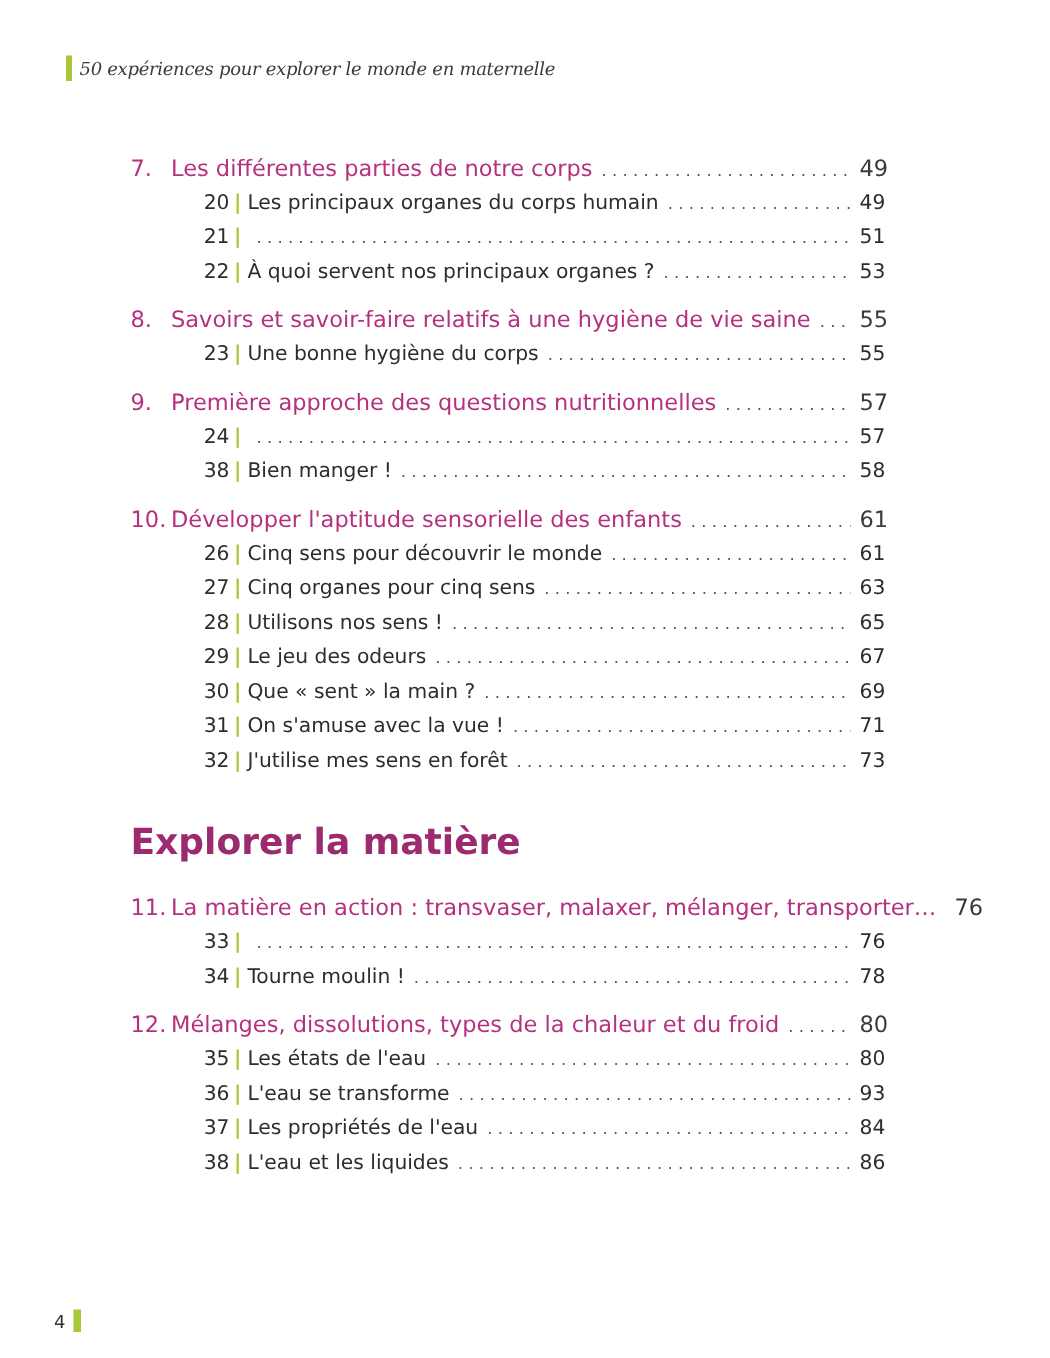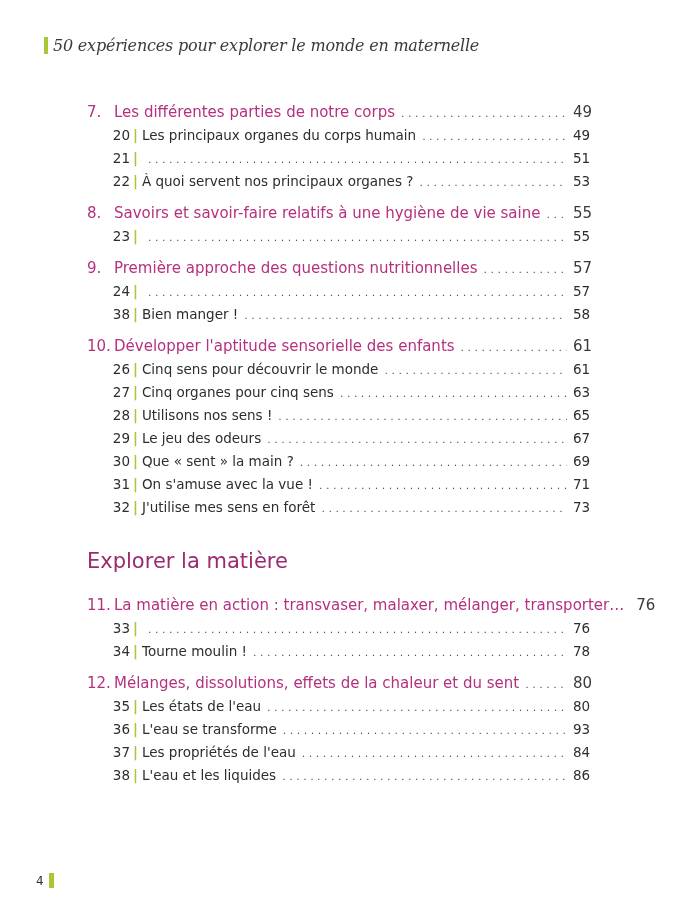--- a/index.html
+++ b/index.html
@@ -1,33 +1,33 @@
 <!DOCTYPE html>
 <html><head>
 <meta charset="utf-8">
 <style>
   html, body { margin:0; padding:0; background:#ffffff; }
   body { width:700px; height:905px; position:relative; overflow:hidden;
          font-family:"DejaVu Sans", sans-serif; color:#2b2b2b; }
   .running-head { position:absolute; left:44px; top:37px; height:17px; display:flex; align-items:center; }
   .green-bar { width:4px; height:17px; background:#a8c83a; margin-right:5px; }
-  .running-head-text { font-family:"DejaVu Serif", serif; font-style:italic; font-size:16px; color:#3a3a3a; letter-spacing:-0.2px; }
+  .running-head-text { font-family:"DejaVu Serif", serif; font-style:italic; font-size:12px; color:#3a3a3a; letter-spacing:-0.2px; }
   .toc { position:absolute; left:87px; top:100px; width:510px; }
   .row { display:flex; align-items:baseline; white-space:nowrap; }
   .chapter { font-size:15px; color:#b5307e; height:24px; line-height:24px; margin-top:8px; }
   .chapter:first-child { margin-top:0; }
   .chapter .num { width:27px; flex:none; }
   .chapter .page { color:#3a3a3a; }
   .entry { font-size:13.5px; color:#2d2d2d; height:23px; line-height:23px; padding-left:25px; }
-  .entry .enum { width:18px; flex:none; text-align:right; }
+  .entry .enum { width:18px; flex:none; text-align:right;margin-left:23px; }
   .entry .sep { color:#a8c83a; font-weight:bold; margin:0 4px 0 3px; }
   .dots { flex:1; overflow:hidden; margin:0 6px; color:#555; letter-spacing:2.5px; font-size:11px; }
   .dots::before { content:". . . . . . . . . . . . . . . . . . . . . . . . . . . . . . . . . . . . . . . . . . . . . . . . . . . . . . . . . . . . . . . . . . . . . . . . . . . . . . . . . . . . . . . ."; letter-spacing:0; }
   .page { width:24px; flex:none; text-align:left; }
-  .section-title { font-size:21px; font-weight:normal; color:#9b2a6e; margin-top:28px; margin-bottom:18px; height:28px; line-height:28px; }
+  .section-title { font-size:24px; font-weight:bold; color:#9b2a6e; margin-top:28px; margin-bottom:18px; height:28px; line-height:28px; }
   .folio { position:absolute; left:36px; top:873px; display:flex; align-items:center; }
   .folio-num { font-size:12px; color:#333; margin-right:5px; }
   .folio-bar { width:5px; height:15px; background:#a8c83a; }
 </style>
 </head>
 <body>
 
 <div class="running-head">
   <span class="green-bar"></span>
   <span class="running-head-text">50 expériences pour explorer le monde en maternelle</span>
@@ -63,20 +63,21 @@
       </div>
       <div class="row chapter">
         <span class="num">8.</span>
         <span>Savoirs et savoir-faire relatifs à une hygiène de vie saine</span>
         <span class="dots"></span>
         <span class="page">55</span>
       </div>
       <div class="row entry">
         <span class="enum">23</span>
         <span class="sep">|</span>
+        <span>Une bonne hygiène du corps</span>
         <span class="dots"></span>
         <span class="page">55</span>
       </div>
       <div class="row chapter">
         <span class="num">9.</span>
         <span>Première approche des questions nutritionnelles</span>
         <span class="dots"></span>
         <span class="page">57</span>
       </div>
       <div class="row entry">
@@ -164,21 +165,21 @@
       </div>
       <div class="row entry">
         <span class="enum">34</span>
         <span class="sep">|</span>
         <span>Tourne moulin !</span>
         <span class="dots"></span>
         <span class="page">78</span>
       </div>
       <div class="row chapter">
         <span class="num">12.</span>
-        <span>Mélanges, dissolutions, effets de la chaleur et du sent</span>
+        <span>Mélanges, dissolutions, types de la chaleur et du froid</span>
         <span class="dots"></span>
         <span class="page">80</span>
       </div>
       <div class="row entry">
         <span class="enum">35</span>
         <span class="sep">|</span>
         <span>Les états de l'eau</span>
         <span class="dots"></span>
         <span class="page">80</span>
       </div>

